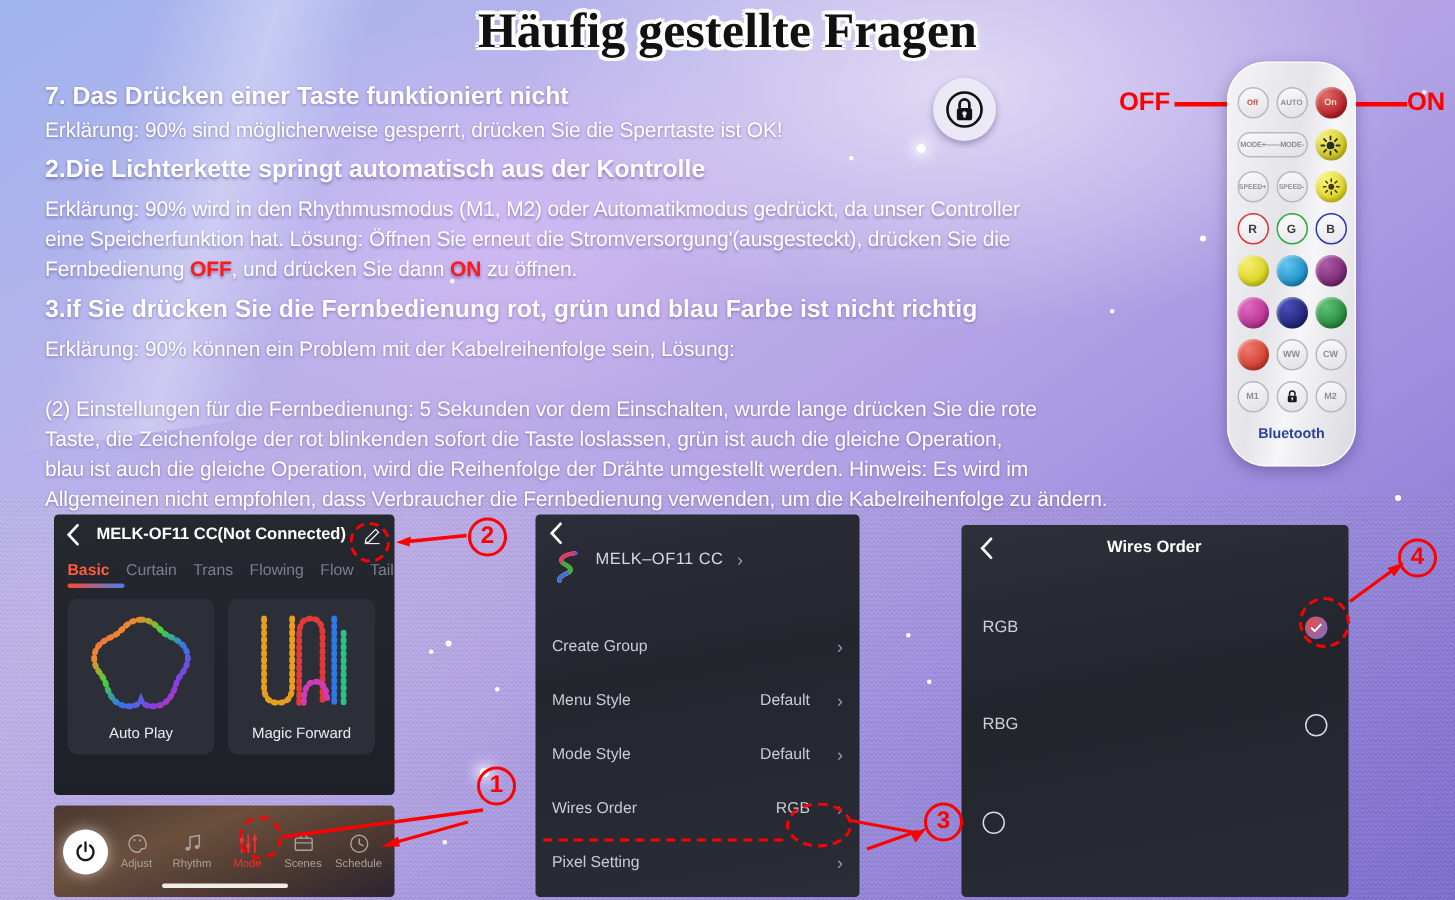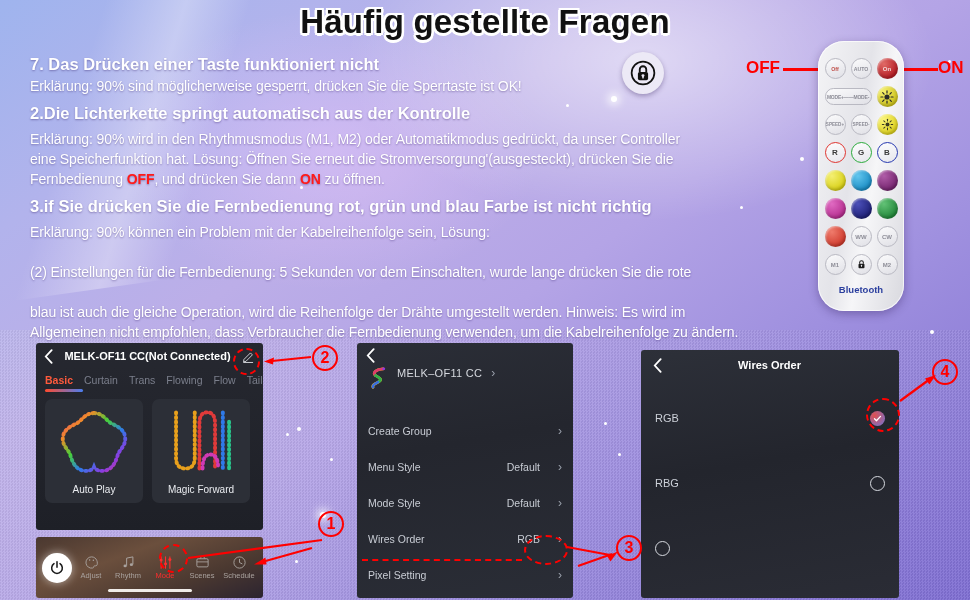--- a/index.html
+++ b/index.html
@@ -32,21 +32,21 @@
     background:linear-gradient(115deg, rgba(255,255,255,.0) 35%, rgba(255,255,255,.32) 50%, rgba(255,255,255,0) 62%);
     transform:rotate(-8deg);
   }
   .sparkle{ position:absolute; border-radius:50%; background:#fff; filter:blur(.4px); }
   .sparkle.big{ box-shadow:0 0 9px 3px rgba(255,255,255,.85); }
 
   
   .title{
     position:absolute; left:0; right:0; top:3px; text-align:center;
     font-size:33px; font-weight:bold; color:#111; letter-spacing:.2px;
-    font-family:Liberation Sans, sans-serif;
+    font-family:Liberation Serif, serif;
     text-shadow:
       -2px -2px 0 #fff, 2px -2px 0 #fff, -2px 2px 0 #fff, 2px 2px 0 #fff,
       0 -2.5px 0 #fff, 0 2.5px 0 #fff, -2.5px 0 0 #fff, 2.5px 0 0 #fff;
   }
 
   
   .txt { position:absolute; color:#fff; white-space:nowrap;
          text-shadow:0 1px 2px rgba(60,40,110,.45); }
   .h-line{ font-size:16.5px; font-weight:600; left:30px; }
   .b-line{ font-size:14px; left:30px; letter-spacing:-.1px; }
@@ -182,20 +182,21 @@
   <div class="txt h-line" style="top:104px;">2.Die Lichterkette springt automatisch aus der Kontrolle</div>
   <div class="txt b-line" style="top:131px;">Erklärung: 90% wird in den Rhythmusmodus (M1, M2) oder Automatikmodus gedrückt, da unser Controller</div>
   <div class="txt b-line" style="top:151px;">eine Speicherfunktion hat. Lösung: Öffnen Sie erneut die Stromversorgung'(ausgesteckt), drücken Sie die</div>
   <div class="txt b-line" style="top:171px;">
     <span>Fernbedienung </span><span class="red">OFF</span><span>, und drücken Sie dann </span><span class="red">ON</span><span> zu öffnen.</span>
   </div>
 
   <div class="txt h-line" style="top:197px;">3.if Sie drücken Sie die Fernbedienung rot, grün und blau Farbe ist nicht richtig</div>
   <div class="txt b-line" style="top:224px;">Erklärung: 90% können ein Problem mit der Kabelreihenfolge sein, Lösung:</div>
   <div class="txt b-line" style="top:264px;">(2) Einstellungen für die Fernbedienung: 5 Sekunden vor dem Einschalten, wurde lange drücken Sie die rote</div>
+  <div class="txt b-line" style="top:284px;">Taste, die Zeichenfolge der rot blinkenden sofort die Taste loslassen, grün ist auch die gleiche Operation,</div>
   <div class="txt b-line" style="top:304px;">blau ist auch die gleiche Operation, wird die Reihenfolge der Drähte umgestellt werden. Hinweis: Es wird im</div>
   <div class="txt b-line" style="top:324px;">Allgemeinen nicht empfohlen, dass Verbraucher die Fernbedienung verwenden, um die Kabelreihenfolge zu ändern.</div>
 
   <div class="offon-label" style="left:746px;top:58px;">OFF</div>
   <div class="conn" style="left:783px;top:68px;width:45px;"></div>
   <div class="offon-label" style="left:938px;top:58px;">ON</div>
   <div class="conn" style="left:893px;top:68px;width:45px;"></div>
 
   <div class="remote">
 

